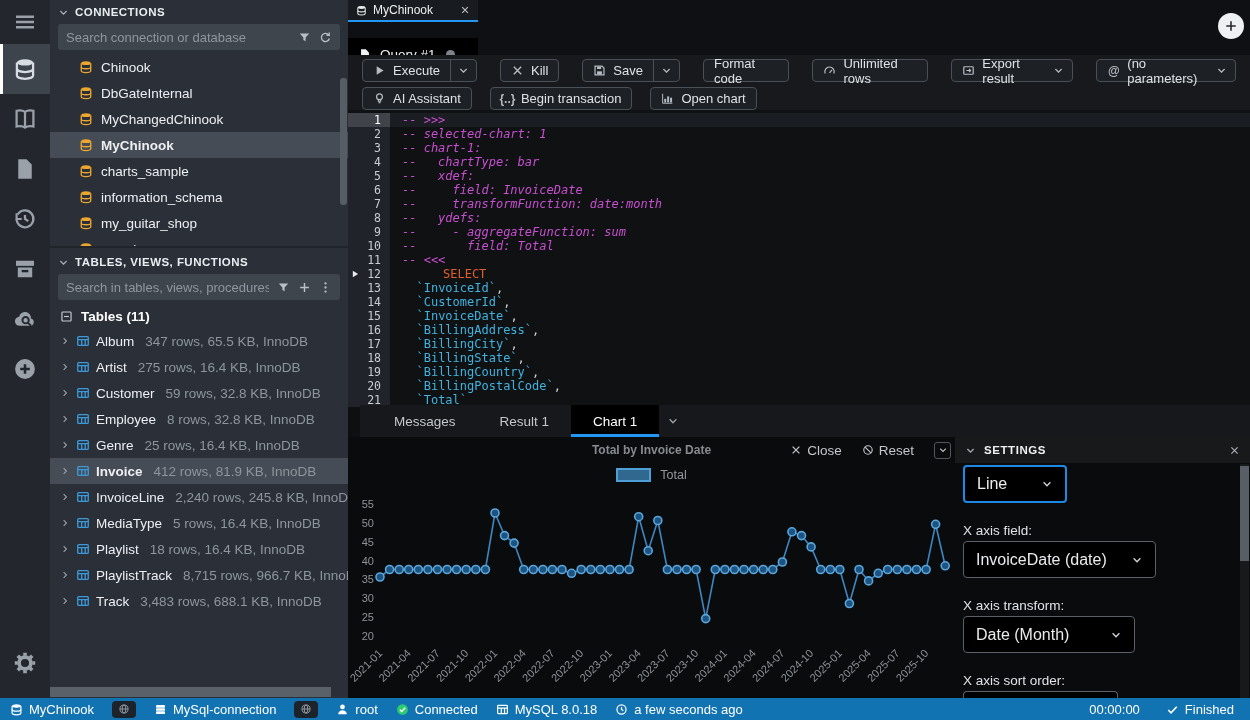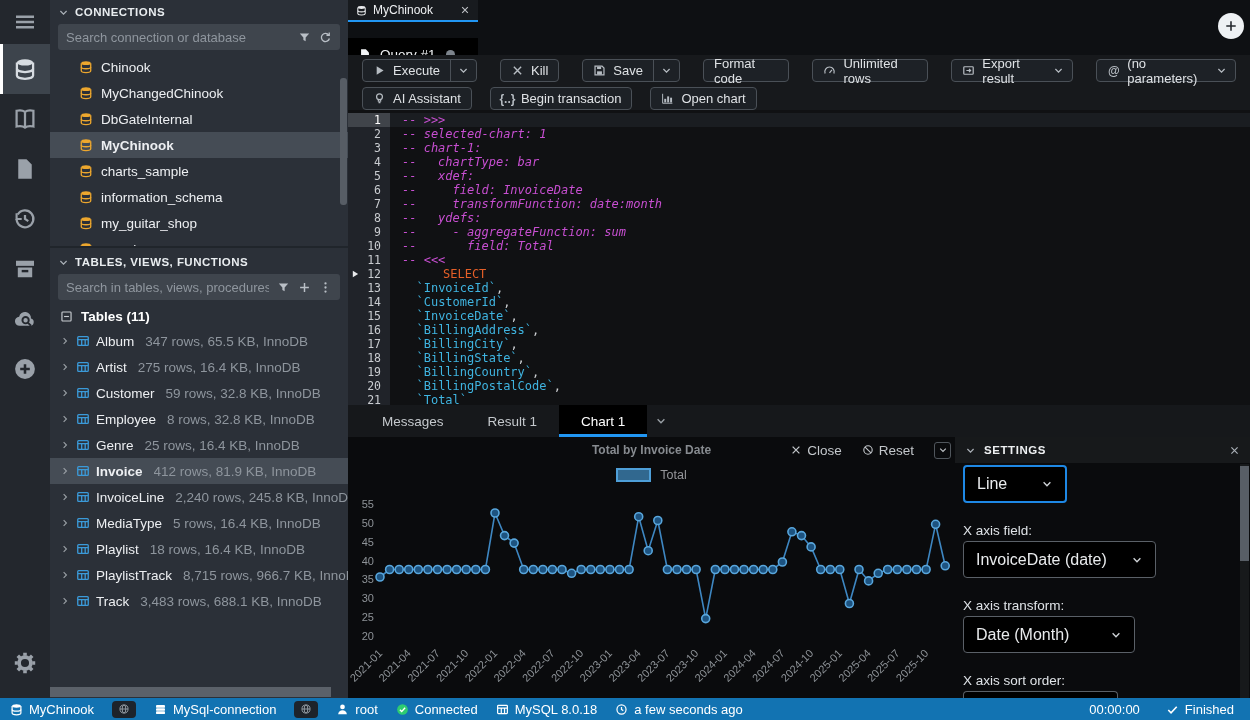--- a/index.html
+++ b/index.html
@@ -86,21 +86,21 @@
   .cl.act { background:#1a1d21; }
   .cl.act .gut { background:#40444a; color:#fff; }
   .code { padding-left:12px; white-space:pre; color:#d8dadc; }
   .c-com { color:#c84fd2; font-style:italic; }
   .c-key { color:#e45f28;margin-left:41px; }
   .c-id  { color:#3fb4e0; }
   .c-pun { color:#cfd2d5; }
   .mark { position:absolute; left:2px; top:1px; width:10px; height:12px; color:#e8eaec; }
 
   
-  .result-tabs { position:absolute; left:0; top:405px; right:0; height:32px; background:#16181b;
+  .result-tabs { position:absolute; left:12px; top:405px; right:0; height:32px; background:#16181b;
     display:flex; align-items:stretch; padding-left:12px; }
   .rtab { display:flex; align-items:center; padding:0 22px; color:#c4c8cc; font-size:13.5px; cursor:pointer; }
   .rtab.active { background:#000; color:#fff; box-shadow:inset 0 -3px 0 #2196f3; }
   .rtab-chev { align-self:center; margin-left:8px; width:12px; height:12px; color:#9aa0a6; cursor:pointer; }
 
   
   .chart-pane { position:absolute; left:0; top:437px; width:607px; height:261px; background:#0a0b0d; }
   .chart-head { position:relative; height:26px; }
   .chart-title { position:absolute; left:0; right:0; text-align:center; line-height:26px;
     color:#878b90; font-weight:bold; font-size:12px; }
@@ -259,31 +259,31 @@
        <span class="nm">Chinook</span>
      </div>
         <div class="row conn ">
        <span class="ic db">
             <svg viewBox="0 0 16 16">
               <ellipse cx="8" cy="3.6" rx="5.4" ry="2.1" fill="currentColor"></ellipse>
               <path d="M2.6 3.6v8.8c0 1.2 2.4 2.1 5.4 2.1s5.4-.9 5.4-2.1V3.6" fill="none" stroke="currentColor" stroke-width="1.5"></path>
               <path d="M2.6 7.9c0 1.2 2.4 2.1 5.4 2.1s5.4-.9 5.4-2.1" fill="none" stroke="currentColor" stroke-width="1.5"></path>
             </svg>
           </span>
-       <span class="nm">MyChangedChinook</span>
+       <span class="nm">DbGateInternal</span>
      </div>
         <div class="row conn ">
        <span class="ic db">
             <svg viewBox="0 0 16 16">
               <ellipse cx="8" cy="3.6" rx="5.4" ry="2.1" fill="currentColor"></ellipse>
               <path d="M2.6 3.6v8.8c0 1.2 2.4 2.1 5.4 2.1s5.4-.9 5.4-2.1V3.6" fill="none" stroke="currentColor" stroke-width="1.5"></path>
               <path d="M2.6 7.9c0 1.2 2.4 2.1 5.4 2.1s5.4-.9 5.4-2.1" fill="none" stroke="currentColor" stroke-width="1.5"></path>
             </svg>
           </span>
-       <span class="nm">DbGateInternal</span>
+       <span class="nm">MyChangedChinook</span>
      </div>
         <div class="row conn selected">
        <span class="ic db">
             <svg viewBox="0 0 16 16">
               <ellipse cx="8" cy="3.6" rx="5.4" ry="2.1" fill="currentColor"></ellipse>
               <path d="M2.6 3.6v8.8c0 1.2 2.4 2.1 5.4 2.1s5.4-.9 5.4-2.1V3.6" fill="none" stroke="currentColor" stroke-width="1.5"></path>
               <path d="M2.6 7.9c0 1.2 2.4 2.1 5.4 2.1s5.4-.9 5.4-2.1" fill="none" stroke="currentColor" stroke-width="1.5"></path>
             </svg>
           </span>
        <span class="nm">MyChinook</span>

